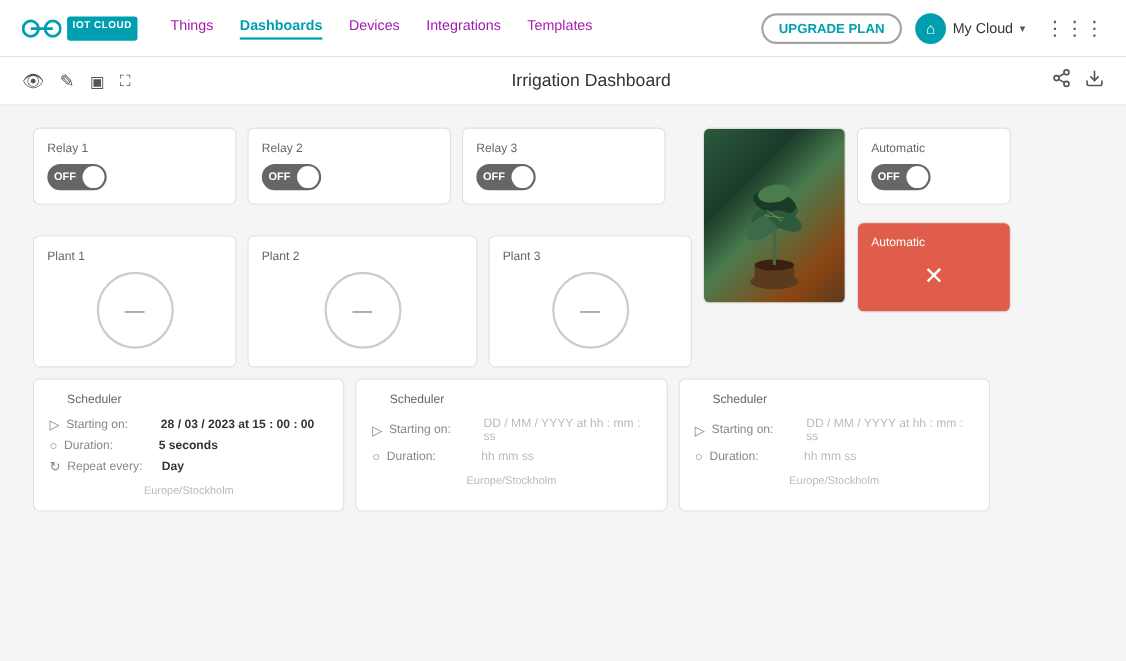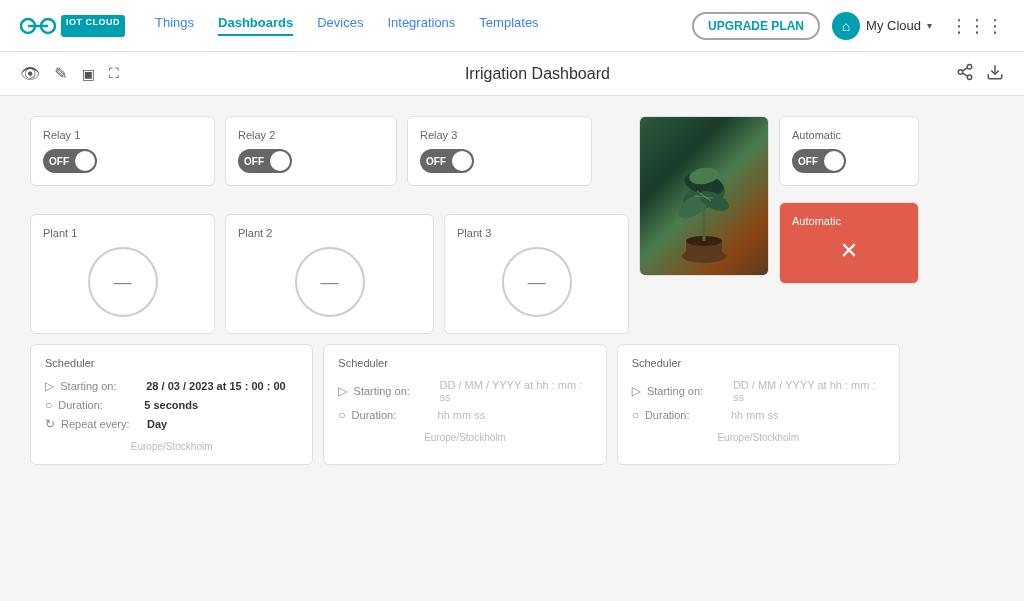--- a/index.html
+++ b/index.html
@@ -15,21 +15,21 @@
     }
     .logo-icon {
       width: 36px; height: 22px; display: flex; align-items: center;
     }
     .logo-badge {
       background: #009faf; color: #fff; font-size: 9px; font-weight: bold;
       padding: 2px 5px; border-radius: 3px; margin-left: 5px; letter-spacing: 0.5px;
     }
     .nav-links { display: flex; align-items: center; gap: 24px; flex: 1; }
     .nav-link {
-      font-size: 13px; color: #3b82f6; cursor: pointer; text-decoration: none;
+      font-size: 13px; color: #a21caf; cursor: pointer; text-decoration: none;
       padding-bottom: 4px; border-bottom: 2px solid transparent;
     }
     .nav-link.active { color: #009faf; border-bottom: 2px solid #009faf; font-weight: 600; }
     .nav-right { display: flex; align-items: center; gap: 12px; }
     .upgrade-btn {
       border: 2px solid #a3a3a3; color: #009faf; background: #fff;
       border-radius: 20px; padding: 5px 14px; font-size: 12px; font-weight: bold;
       cursor: pointer; white-space: nowrap;
     }
     .user-area {
@@ -105,21 +105,21 @@
       width: 40px; height: 40px; background: transparent; color: #fff;
       font-size: 22px; border: none; cursor: pointer; margin: 0 auto;
       display: flex; align-items: center; justify-content: center;
     }
 
     
     .scheduler-card {
       background: #fff; border: 1px solid #e0e0e0; border-radius: 6px;
       padding: 12px 14px; min-height: 120px;
     }
-    .scheduler-title { font-size: 11px; color: #666; margin-bottom: 10px; }
+    .scheduler-title { font-size: 11px; color: #666; margin-bottom: 10px; margin-left: 16px; }
     .scheduler-row { display: flex; align-items: center; gap: 6px; margin-bottom: 5px; font-size: 11px; color: #555; }
     .scheduler-row .label { color: #888; min-width: 80px; }
     .scheduler-row .value { font-weight: 600; color: #333; }
     .scheduler-row .value.placeholder { color: #bbb; font-weight: normal; }
     .scheduler-icon { font-size: 12px; color: #888; }
     .scheduler-timezone { text-align: center; font-size: 10px; color: #bbb; margin-top: 10px; }
     .center-image {
       background: #fff; border: 1px solid #e0e0e0; border-radius: 6px;
       overflow: hidden; width: 130px; min-height: 160px; flex-shrink: 0;
       align-self: flex-start;
@@ -202,21 +202,21 @@
           <div class="widget-card" style="width: 185px;">
             <div class="widget-title">Relay 1</div>
             <div class="toggle-container">
               <div class="toggle">
                 <span class="toggle-label">OFF</span>
                 <div class="toggle-thumb"></div>
               </div>
             </div>
           </div>
 
-          <div class="widget-card" style="width: 172px;">
+          <div class="widget-card" style="width: 185px;">
             <div class="widget-title">Relay 2</div>
             <div class="toggle-container">
               <div class="toggle">
                 <span class="toggle-label">OFF</span>
                 <div class="toggle-thumb"></div>
               </div>
             </div>
           </div>
 
           <div class="widget-card" style="width: 185px;">

